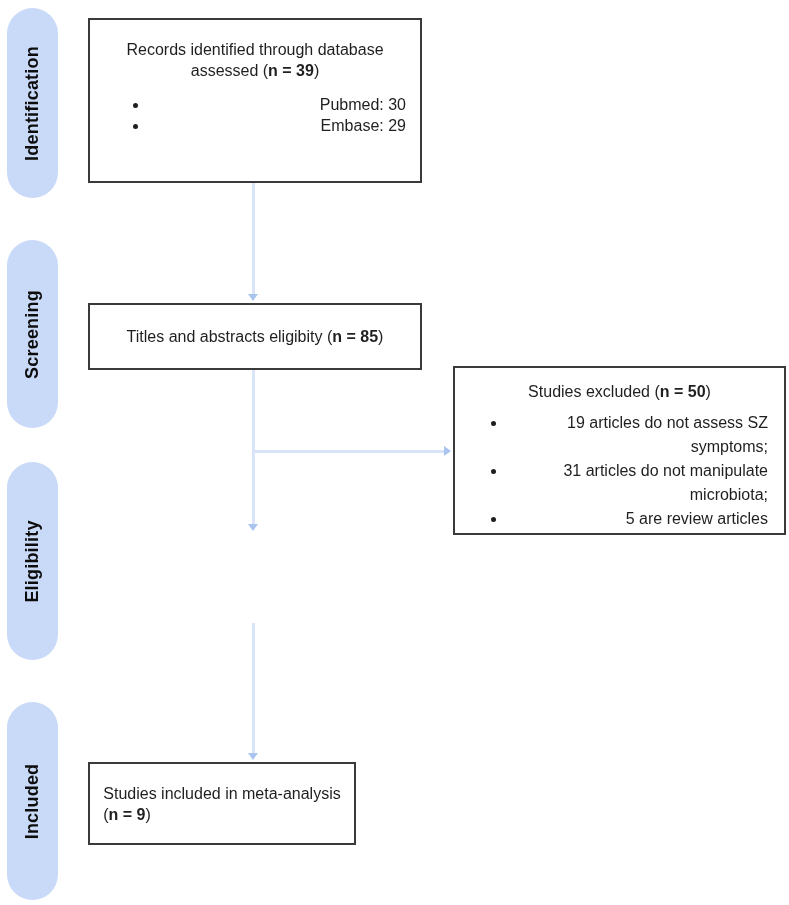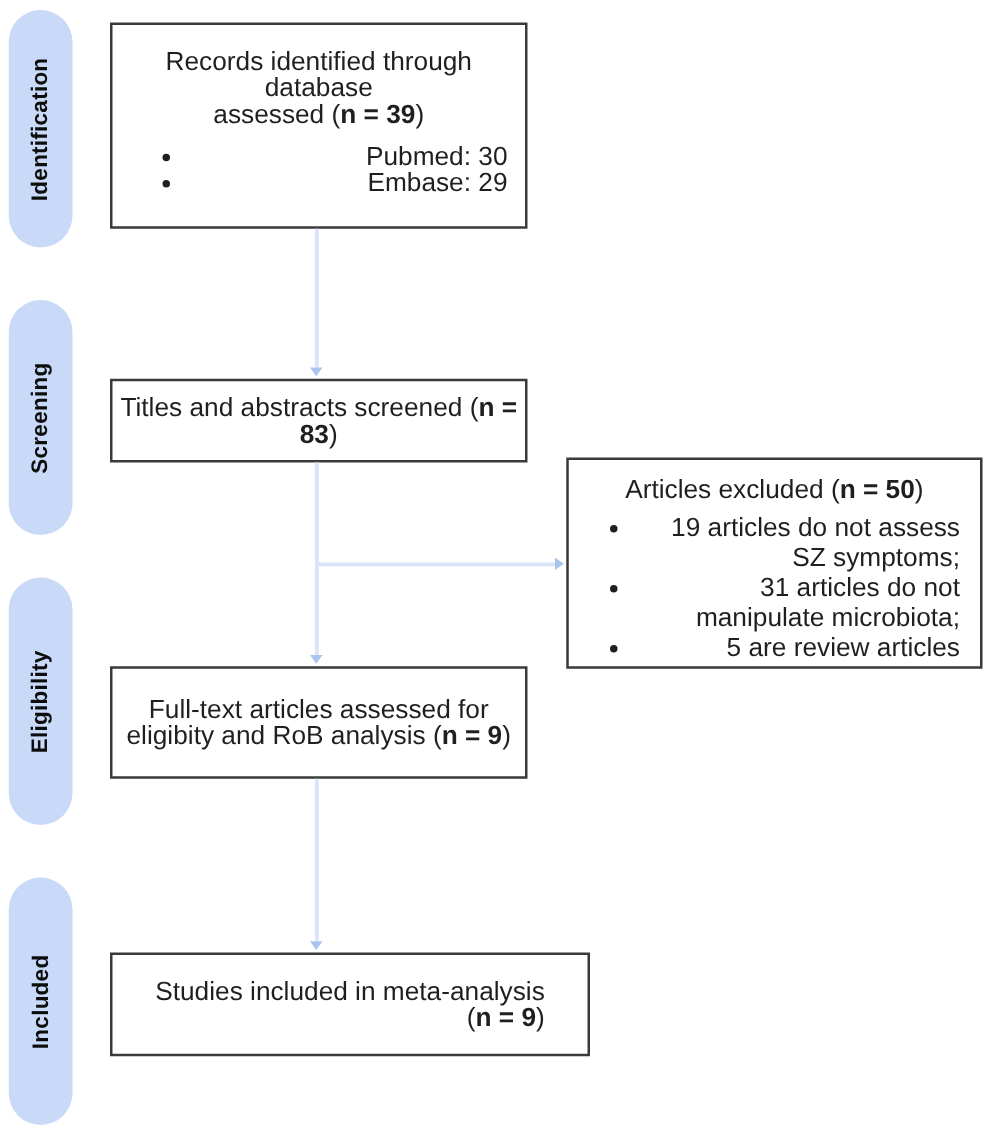--- a/index.html
+++ b/index.html
@@ -36,21 +36,21 @@
   #pill-screening      { top:240px; height:188px; }
   #pill-eligibility    { top:462px; height:198px; }
   #pill-included       { top:702px; height:198px; }
 
   
   .flow-box {
     position:absolute;
     background:#ffffff;
     border:2px solid #3a3a3a;
     box-sizing:border-box;
-    font-size:21px;
+    font-size:16px;
     line-height:21px;
   }
   .flow-box b { font-weight:700; }
 
   #box-identification {
     left:88px; top:18px; width:334px; height:165px;
     padding:19px 14px 0 14px;
   }
   #box-identification .box-title { text-align:center; }
 
@@ -66,23 +66,23 @@
   }
   #box-excluded .box-title { text-align:center; }
 
   #box-eligibility {
     left:88px; top:533px; width:334px; height:90px;
     display:flex; flex-direction:column; align-items:center; justify-content:center;
     text-align:center;
   }
 
   #box-included {
-    left:88px; top:762px; width:384px; height:83px;
+    left:88px; top:762px; width:268px; height:83px;
     display:flex; flex-direction:column; align-items:center; justify-content:center;
-    text-align:right;
+    text-align:left;
   }
 
   .bullet-list {
     margin:13px 0 0 0;
     padding-left:45px;
     text-align:right;
   }
   .bullet-list li { margin:0; padding:0; }
   #box-excluded .bullet-list {
     margin-top:9px;
@@ -155,46 +155,40 @@
       <li>Pubmed: 30</li>
       <li>Embase: 29</li>
     </ul>
   </div>
 
   <div class="vline" id="conn-v1"></div>
   <div class="arrow-down" id="conn-v1-arrow"></div>
 
   <div class="flow-box" id="box-screening">
     <div>
-      <span>Titles and abstracts screened (</span><b>n = 83</b><span>)</span>
+      <span>Titles and abstracts eligibity (</span><b>n = 85</b><span>)</span>
     </div>
   </div>
 
   <div class="vline" id="conn-v2"></div>
   <div class="arrow-down" id="conn-v2-arrow"></div>
   <div class="hline" id="conn-h1"></div>
   <div class="arrow-right" id="conn-h1-arrow"></div>
 
   <div class="flow-box" id="box-excluded">
     <div class="box-title">
-      <span>Articles excluded (</span><b>n = 50</b><span>)</span>
+      <span>Studies excluded (</span><b>n = 50</b><span>)</span>
     </div>
     <ul class="bullet-list">
       <li>19 articles do not assess SZ symptoms;</li>
       <li>31 articles do not manipulate microbiota;</li>
       <li>5 are review articles</li>
     </ul>
   </div>
 
-  <div class="flow-box" id="box-eligibility">
-    <div>
-      <span>Full-text articles assessed for</span><br>
-      <span>eligibity and RoB analysis (</span><b>n = 9</b><span>)</span>
-    </div>
-  </div>
 
   <div class="vline" id="conn-v3"></div>
   <div class="arrow-down" id="conn-v3-arrow"></div>
 
   <div class="flow-box" id="box-included">
     <div>
       <span>Studies included in meta-analysis</span><br>
       <span>(</span><b>n = 9</b><span>)</span>
     </div>
   </div>

